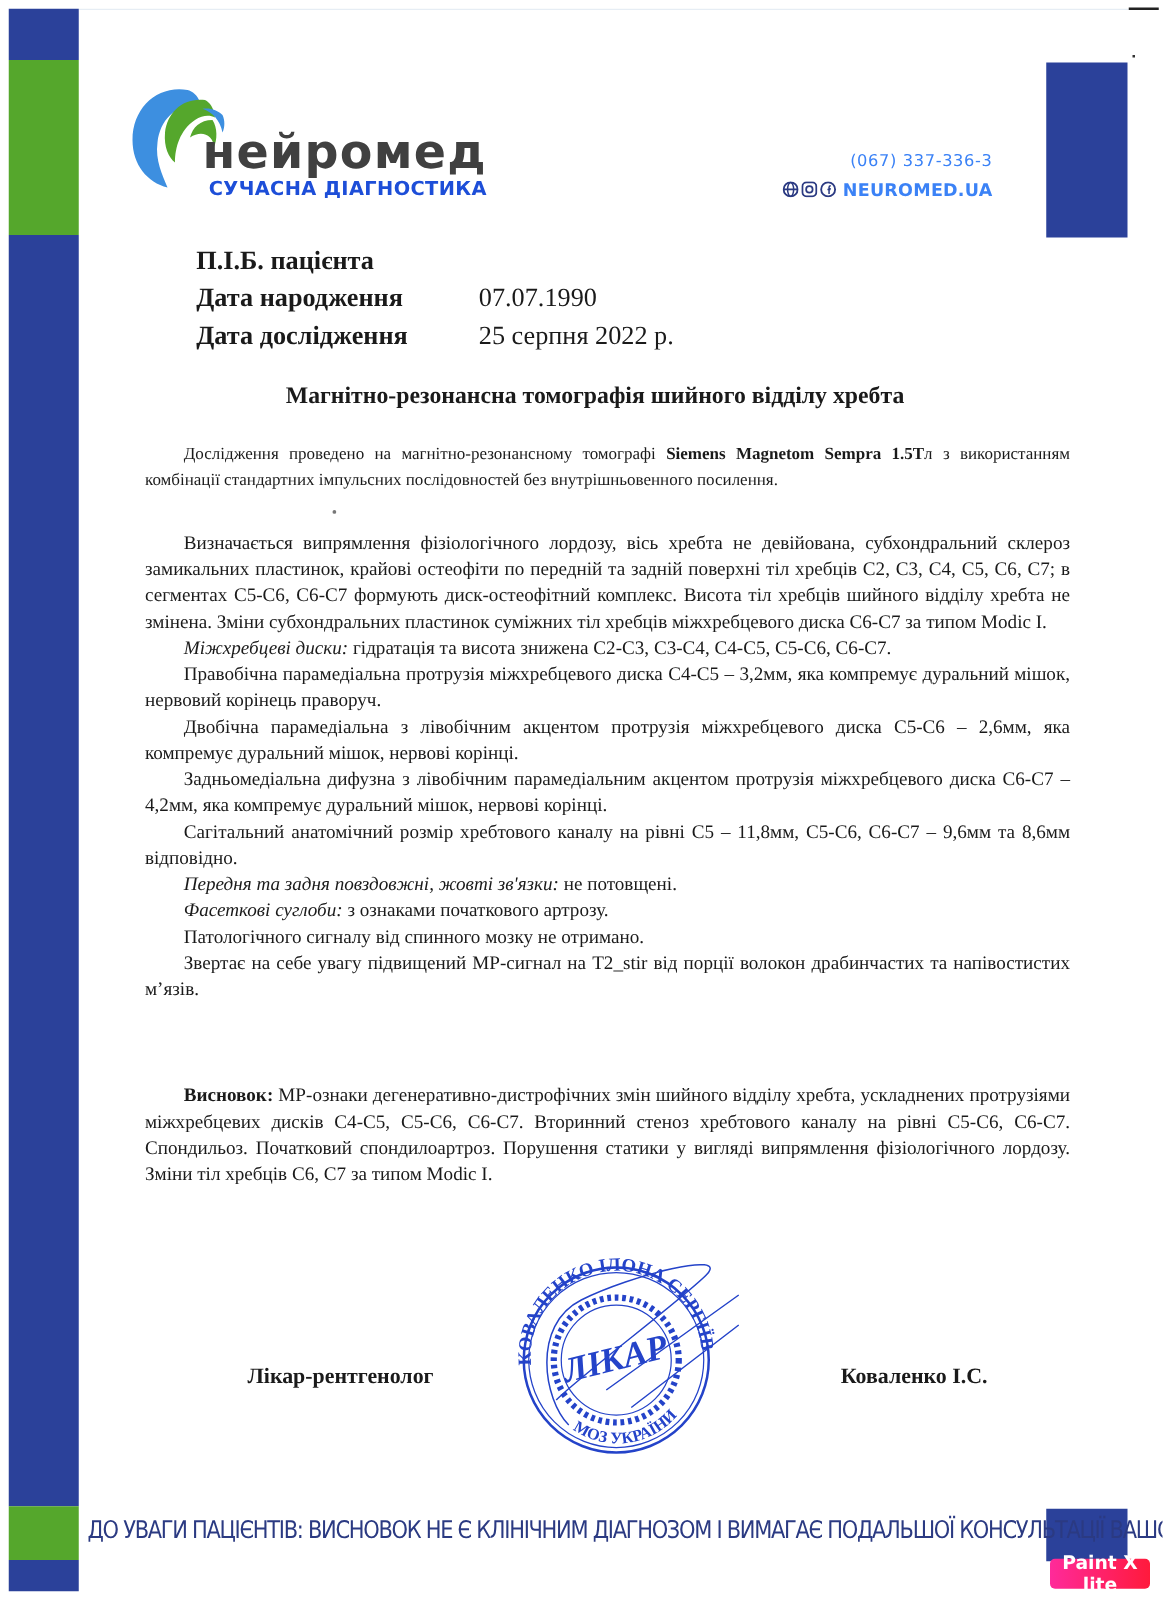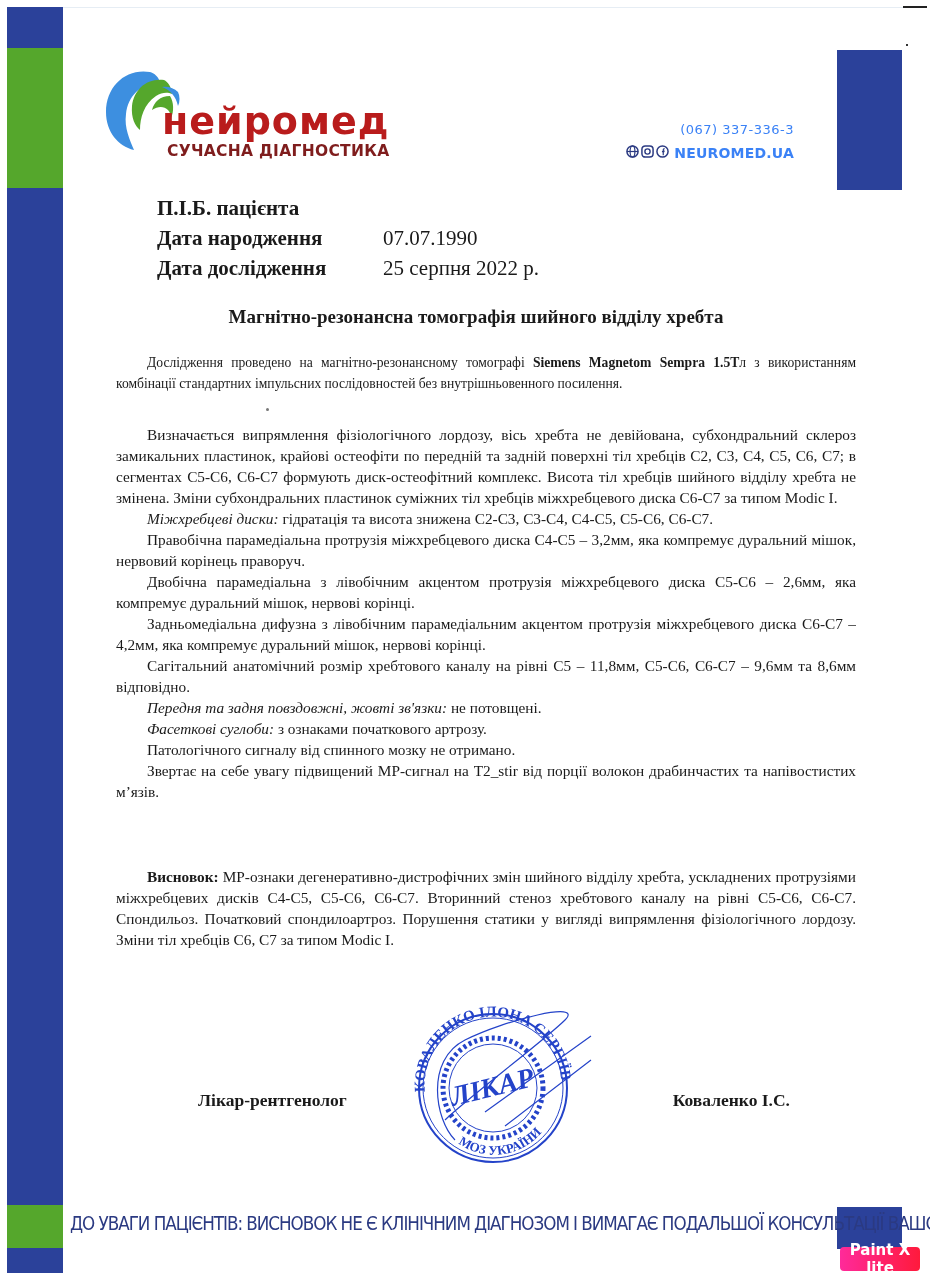--- a/index.html
+++ b/index.html
@@ -14,26 +14,26 @@
   .topline { position: absolute; left: 63px; top: 7px; width: 840px; height: 1px; background: #e6edf4; }
   .corner-dash { position: absolute; left: 903px; top: 6px; width: 24px; height: 2px; background: #222; }
   .corner-dot { position: absolute; left: 906px; top: 44px; width: 2px; height: 2px; background: #333; }
 
   
   .logo { position: absolute; left: 104px; top: 66px; width: 310px; height: 100px; }
   .logo-mark { position: absolute; left: 0; top: 0; width: 84px; height: 90px; }
   .brand-name {
     position: absolute; left: 58px; top: 36px;
     font-family: "DejaVu Sans", sans-serif; font-weight: bold; font-size: 38px;
-    color: #b91c1c; letter-spacing: 1px; line-height: 1;
+    color: #404040; letter-spacing: 1px; line-height: 1;
   }
   .brand-tag {
     position: absolute; left: 63px; top: 78px;
     font-family: "DejaVu Sans", sans-serif; font-weight: bold; font-size: 15.5px;
-    color: #7f1d1d; letter-spacing: 0.3px; line-height: 1;
+    color: #1d4ed8; letter-spacing: 0.3px; line-height: 1;
   }
 
   
   .contacts { position: absolute; right: 136px; top: 121px; text-align: right; font-family: "DejaVu Sans", sans-serif; color: #3b82f6; }
   .phone { font-size: 13px; letter-spacing: 0.5px; line-height: 18px; }
   .site-row { display: flex; justify-content: flex-end; gap: 2px; margin-top: 6px; }
   .site-icon { width: 13px; height: 13px; display: inline-block; }
   .site { font-size: 14px; font-weight: bold; margin-left: 3px; letter-spacing: 0.2px; }
 
   .right-block { position: absolute; left: 837px; top: 50px; width: 65px; height: 140px; background: #2b419a; }

